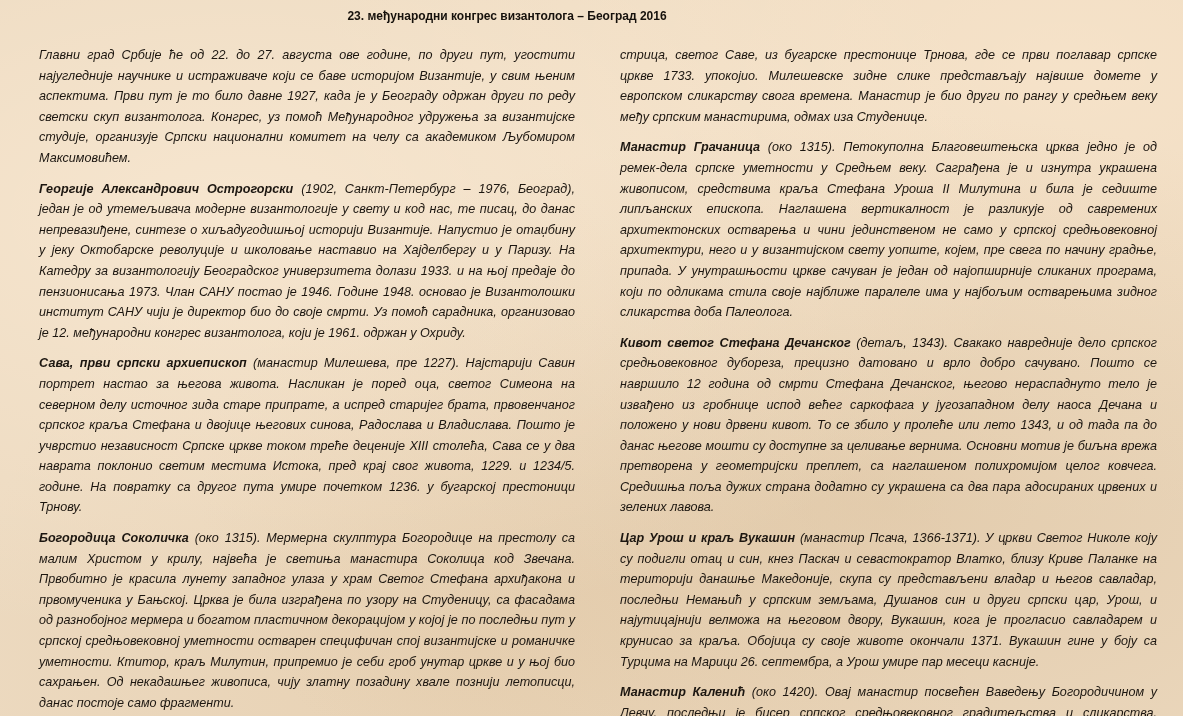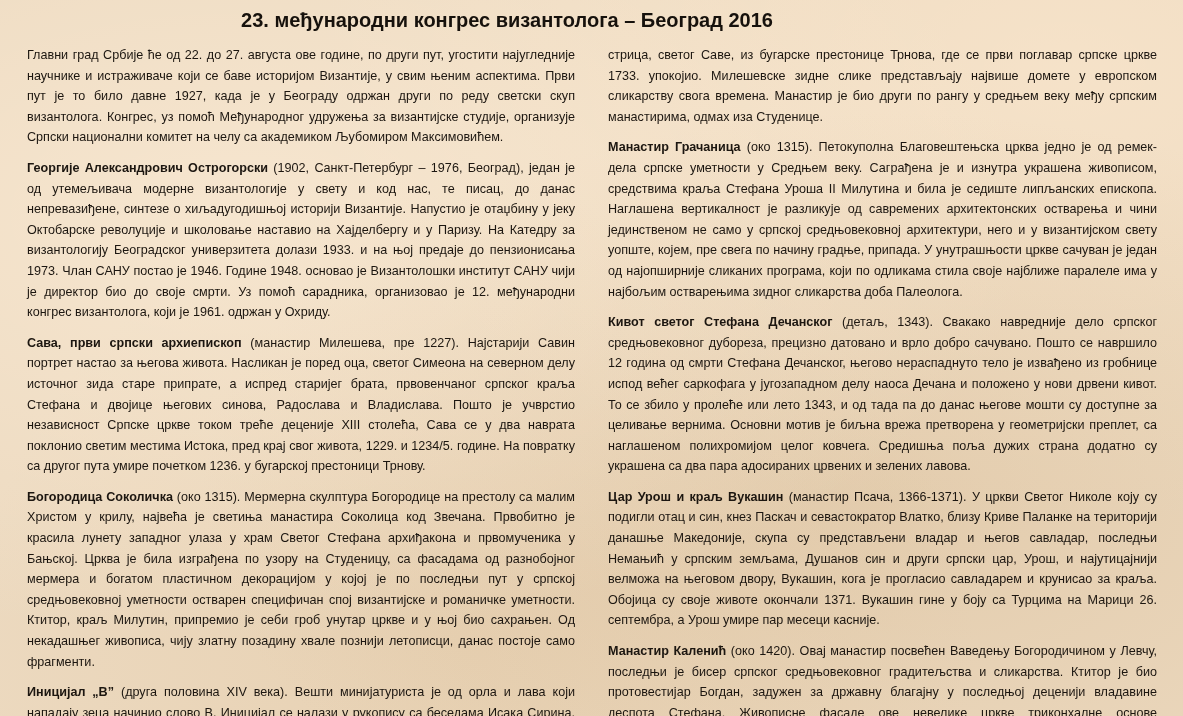--- a/index.html
+++ b/index.html
@@ -21,21 +21,21 @@
       position: relative;
     }
     .page-title {
       position: absolute;
       top: 9px;
       left: 0;
       width: 942px;
       text-align: center;
       font-family: "Liberation Sans", sans-serif;
       font-weight: bold;
-      font-size: 20px;
+      font-size: 12px;
       letter-spacing: 0;
       color: #16110c;
       padding-left: 72px;
       box-sizing: border-box;
     }
     .column {
       position: absolute;
       top: 45px;
       font-family: "Liberation Sans", sans-serif;
       font-size: 12.6px;
@@ -46,21 +46,22 @@
     .col-left {
       left: 27px;
       width: 548px;
     }
     .col-right {
       left: 608px;
       width: 549px;
       top: 45px;
     }
     .para {
-      margin: 0 0 10px 0;
+      margin: 0 0 10px 12px;
+      font-style: italic;
     }
     .para-title {
       font-weight: bold;
     }
   </style>
 </head>
 <body>
 
 <div class="page-title">23. међународни конгрес византолога  – Београд 2016</div>
 

